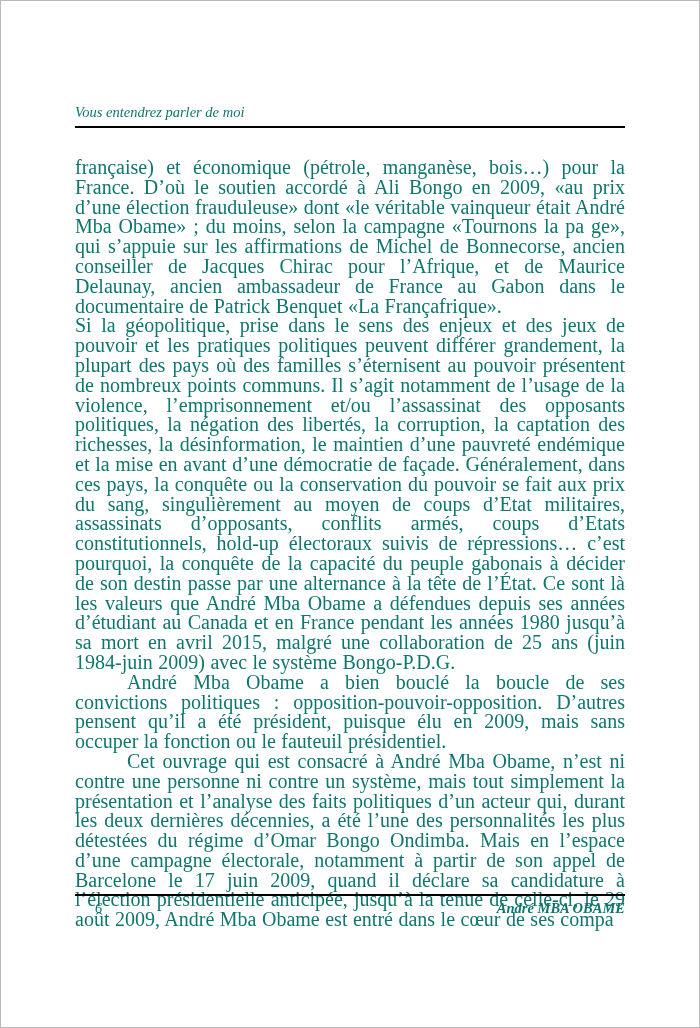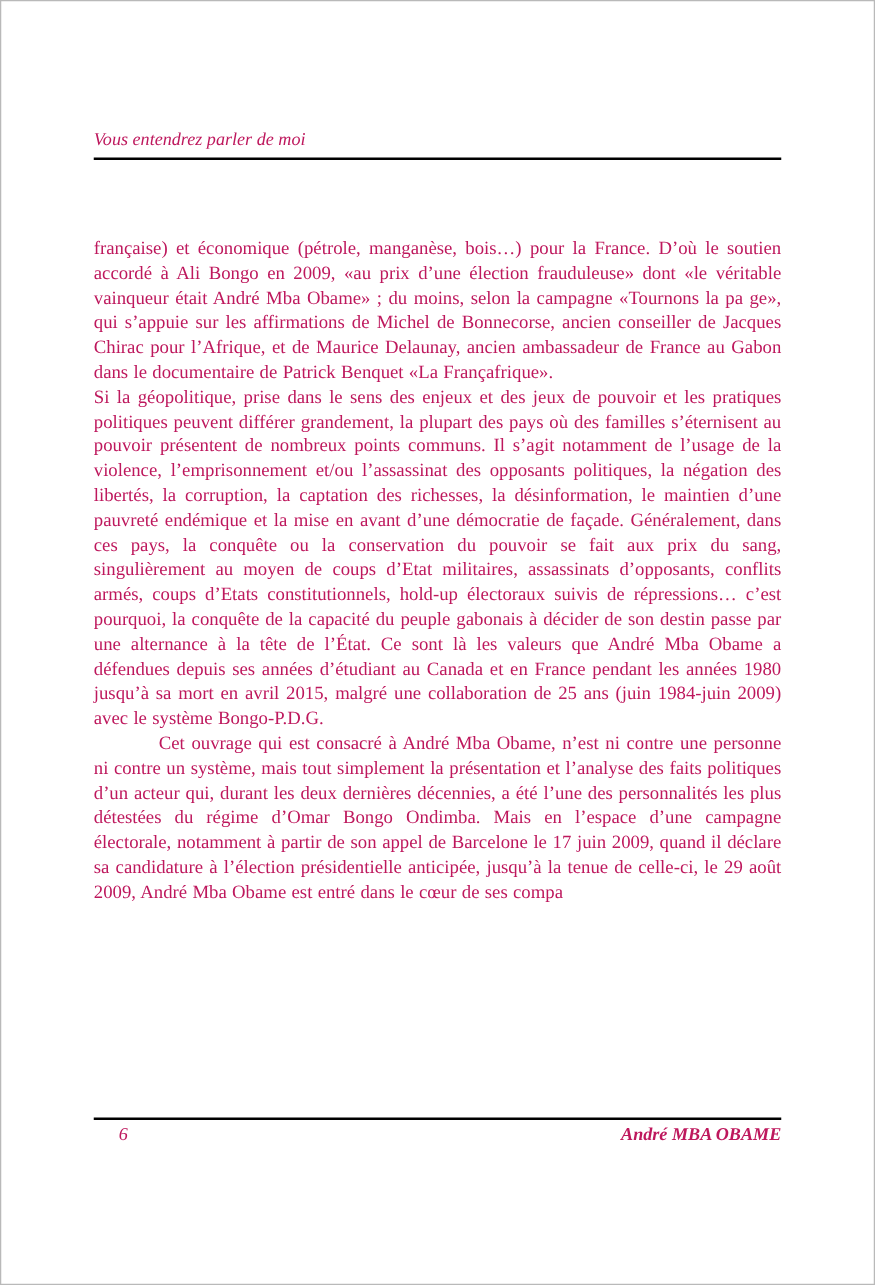--- a/index.html
+++ b/index.html
@@ -8,44 +8,43 @@
     background: #ffffff;
   }
   .page {
     position: relative;
     box-sizing: border-box;
     width: 700px;
     height: 1028px;
     background: #ffffff;
     border: 1px solid #b9b9b9;
     font-family: "Liberation Serif", serif;
-    color: #be185d;
+    color: #0f766e;
     overflow: hidden;
   }
   .running-header {
     position: absolute;
     top: 103px;
     left: 74px;
     right: 74px;
     padding-bottom: 5px;
     border-bottom: 2px solid #000;
     font-style: italic;
     font-size: 14.5px;
     line-height: 17px;
   }
   .page-body {
     position: absolute;
     top: 157px;
     left: 74px;
     right: 74px;
-    font-size: 15px;
+    font-size: 20px;
     line-height: 19.8px;
     text-align: justify;
     hyphens: auto;
-    margin-top: 32px;
     -webkit-hyphens: auto;
   }
   .page-body p {
     margin: 0;
     word-spacing: 0.5px;
   }
   .page-body p.indent {
     text-indent: 52px;
   }
   .running-footer {
@@ -75,20 +74,21 @@
 
 <div class="page">
 
   <header class="running-header">
     <span class="running-title">Vous entendrez parler de moi</span>
   </header>
 
   <main class="page-body">
     <p>française) et économique (pétrole, manganèse, bois…) pour la France. D’où le soutien accordé à Ali Bongo en 2009, «au prix d’une élection frauduleuse» dont «le véritable vainqueur était André Mba Obame» ; du moins, selon la campagne «Tournons la pa ge», qui s’appuie sur les affirmations de Michel de Bonnecorse, ancien conseiller de Jacques Chirac pour l’Afrique, et de Maurice Delaunay, ancien ambassadeur de France au Gabon dans le documentaire de Patrick Benquet «La Françafrique».</p>
     <p>Si la géopolitique, prise dans le sens des enjeux et des jeux de pouvoir et les pratiques politiques peuvent différer grandement, la plupart des pays où des familles s’éternisent au pouvoir présentent de nombreux points communs. Il s’agit notamment de l’usage de la violence, l’emprisonnement et/ou l’assassinat des opposants politiques, la négation des libertés, la corruption, la captation des richesses, la désinformation, le maintien d’une pauvreté endémique et la mise en avant d’une démocratie de façade. Généralement, dans ces pays, la conquête ou la conservation du pouvoir se fait aux prix du sang, singulièrement au moyen de coups d’Etat militaires, assassinats d’opposants, conflits armés, coups d’Etats constitutionnels, hold-up électoraux suivis de répressions… c’est pourquoi, la conquête de la capacité du peuple gabonais à décider de son destin passe par une alternance à la tête de l’État. Ce sont là les valeurs que André Mba Obame a défendues depuis ses années d’étudiant au Canada et en France pendant les années 1980 jusqu’à sa mort en avril 2015, malgré une collaboration de 25 ans (juin 1984-juin 2009) avec le système Bongo-P.D.G.</p>
+    <p class="indent">André Mba Obame a bien bouclé la boucle de ses convictions politiques : opposition-pouvoir-opposition. D’autres pensent qu’il a été président, puisque élu en 2009, mais sans occuper la fonction ou le fauteuil présidentiel.</p>
     <p class="indent">Cet ouvrage qui est consacré à André Mba Obame, n’est ni contre une personne ni contre un système, mais tout simplement la présentation et l’analyse des faits politiques d’un acteur qui, durant les deux dernières décennies, a été l’une des personnalités les plus détestées du régime d’Omar Bongo Ondimba. Mais en l’espace d’une campagne électorale, notamment à partir de son appel de Barcelone le 17 juin 2009, quand il déclare sa candidature à l’élection présidentielle anticipée, jusqu’à la tenue de celle-ci, le 29 août 2009, André Mba Obame est entré dans le cœur de ses compa</p>
   </main>
 
   <footer class="running-footer">
     <span class="page-number">6</span>
     <span class="running-author">André MBA OBAME</span>
   </footer>
 
 </div>
 

